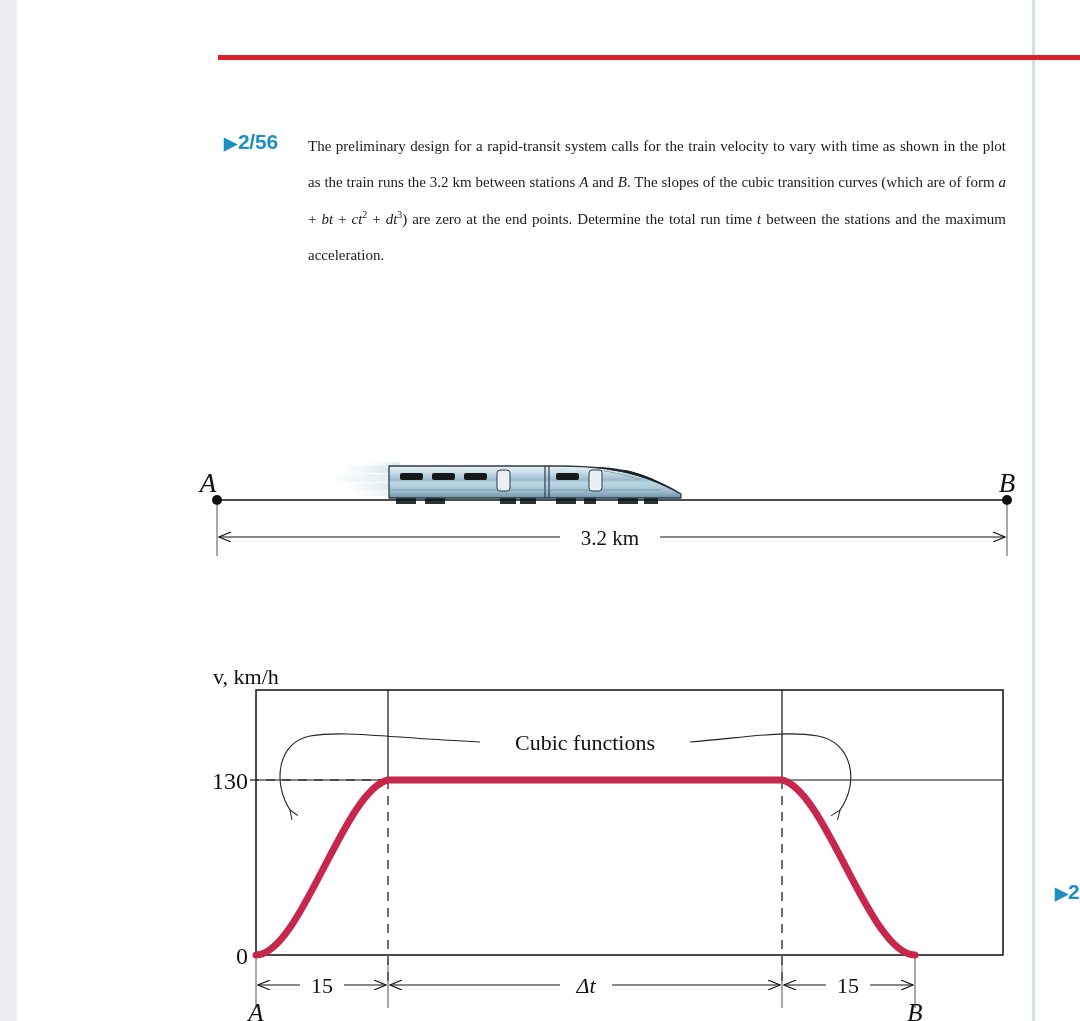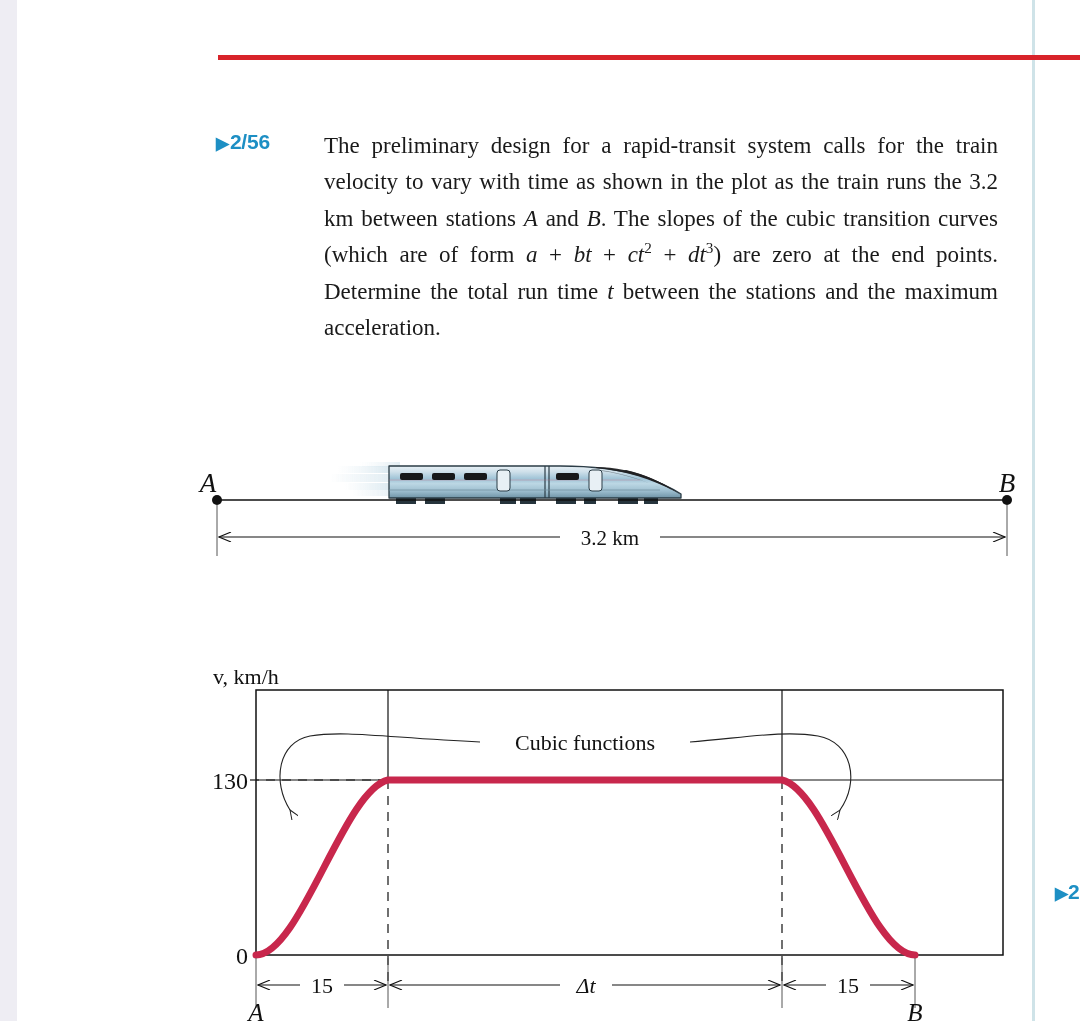--- a/index.html
+++ b/index.html
@@ -15,31 +15,31 @@
   
   .left-strip{position:absolute;left:0;top:0;width:17px;height:1021px;background:#eeedf3;}
 
   
   .right-rule{position:absolute;left:1032px;top:0;width:3px;height:1021px;background:#cfe3e8;}
 
   
   .red-rule{position:absolute;left:218px;top:55px;width:862px;height:5px;background:#d8232a;}
 
   
-  .problem{position:absolute;left:216px;top:128px;width:782px;}
+  .problem{position:absolute;left:224px;top:128px;width:782px;}
   .prob-num{
     position:absolute;left:0;top:2px;width:92px;
     color:#1d8fc4;font-weight:bold;font-size:21px;
     font-family:"Liberation Sans", sans-serif;letter-spacing:-0.2px;
     white-space:nowrap;
   }
   .prob-num .tri{display:inline-block;margin-right:1px;font-size:17px;line-height:1;}
   .prob-text{
-    margin-left:108px;
-    font-size:23px;line-height:36.4px;
+    margin-left:84px;
+    font-size:15px;line-height:36.4px;
     text-align:justify;
     color:#1a1a1a;
     -webkit-hyphens:none;hyphens:none;
   }
   .prob-text i{font-style:italic;}
   .prob-text sup{font-size:0.66em;vertical-align:super;line-height:0;}
 
   
   .fig{position:absolute;left:0;top:0;}
 

